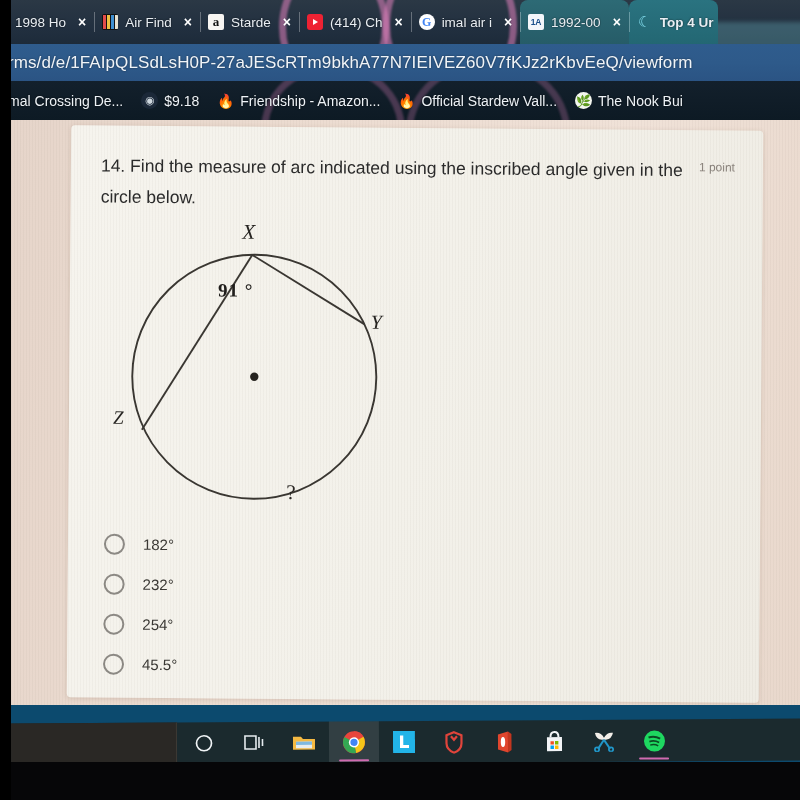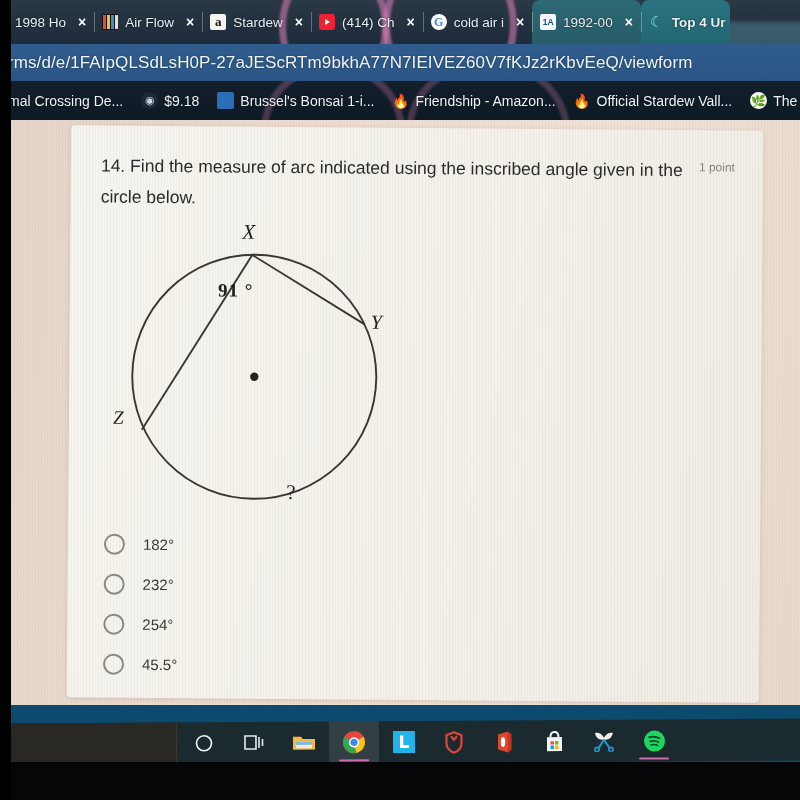--- a/index.html
+++ b/index.html
@@ -215,39 +215,39 @@
         <span class="tab-close">×</span>
       </div>
 
       <div class="tab">
         <span class="favicon fv-airflow">
           <i style="left:1px;background:#e34b4b"></i>
             <i style="left:5px;background:#f0c040"></i>
           <i style="left:9px;background:#3f8fd0"></i>
             <i style="left:13px;background:#e8e2d0"></i>
         </span>
-        <span class="tab-title blur1">Air Flow</span>
+        <span class="tab-title blur1">Air Find</span>
         <span class="tab-close">×</span>
       </div>
 
       <div class="tab">
         <span class="favicon fv-amazon">a</span>
-        <span class="tab-title blur1">Stardew</span>
+        <span class="tab-title blur1">Starde</span>
         <span class="tab-close">×</span>
       </div>
 
       <div class="tab">
         <span class="favicon fv-yt"></span>
         <span class="tab-title blur1">(414) Ch</span>
         <span class="tab-close">×</span>
       </div>
 
       <div class="tab">
         <span class="favicon fv-google">G</span>
-        <span class="tab-title blur1">cold air i</span>
+        <span class="tab-title blur1">imal air i</span>
         <span class="tab-close">×</span>
       </div>
 
       <div class="tab active-teal">
         <span class="favicon fv-ia">1A</span>
         <span class="tab-title blur1">1992-00</span>
         <span class="tab-close">×</span>
       </div>
 
       <div class="tab active-teal2">
@@ -268,24 +268,20 @@
 
     <div class="bm" style="margin-left:-6px">
       <span class="bm-label blur1">imal Crossing De...</span>
     </div>
 
     <div class="bm" style="margin-left:18px">
       <span class="bm-ico ico-steam">◉</span>
       <span class="bm-label blur1">$9.18</span>
     </div>
 
-    <div class="bm" style="margin-left:18px">
-      <span class="bm-ico ico-folderblue"></span>
-      <span class="bm-label blur1">Brussel's Bonsai 1-i...</span>
-    </div>
 
     <div class="bm" style="margin-left:18px">
       <span class="bm-ico ico-fire">🔥</span>
       <span class="bm-label blur1">Friendship - Amazon...</span>
     </div>
 
     <div class="bm" style="margin-left:18px">
       <span class="bm-ico ico-fire">🔥</span>
       <span class="bm-label blur1">Official Stardew Vall...</span>
     </div>

